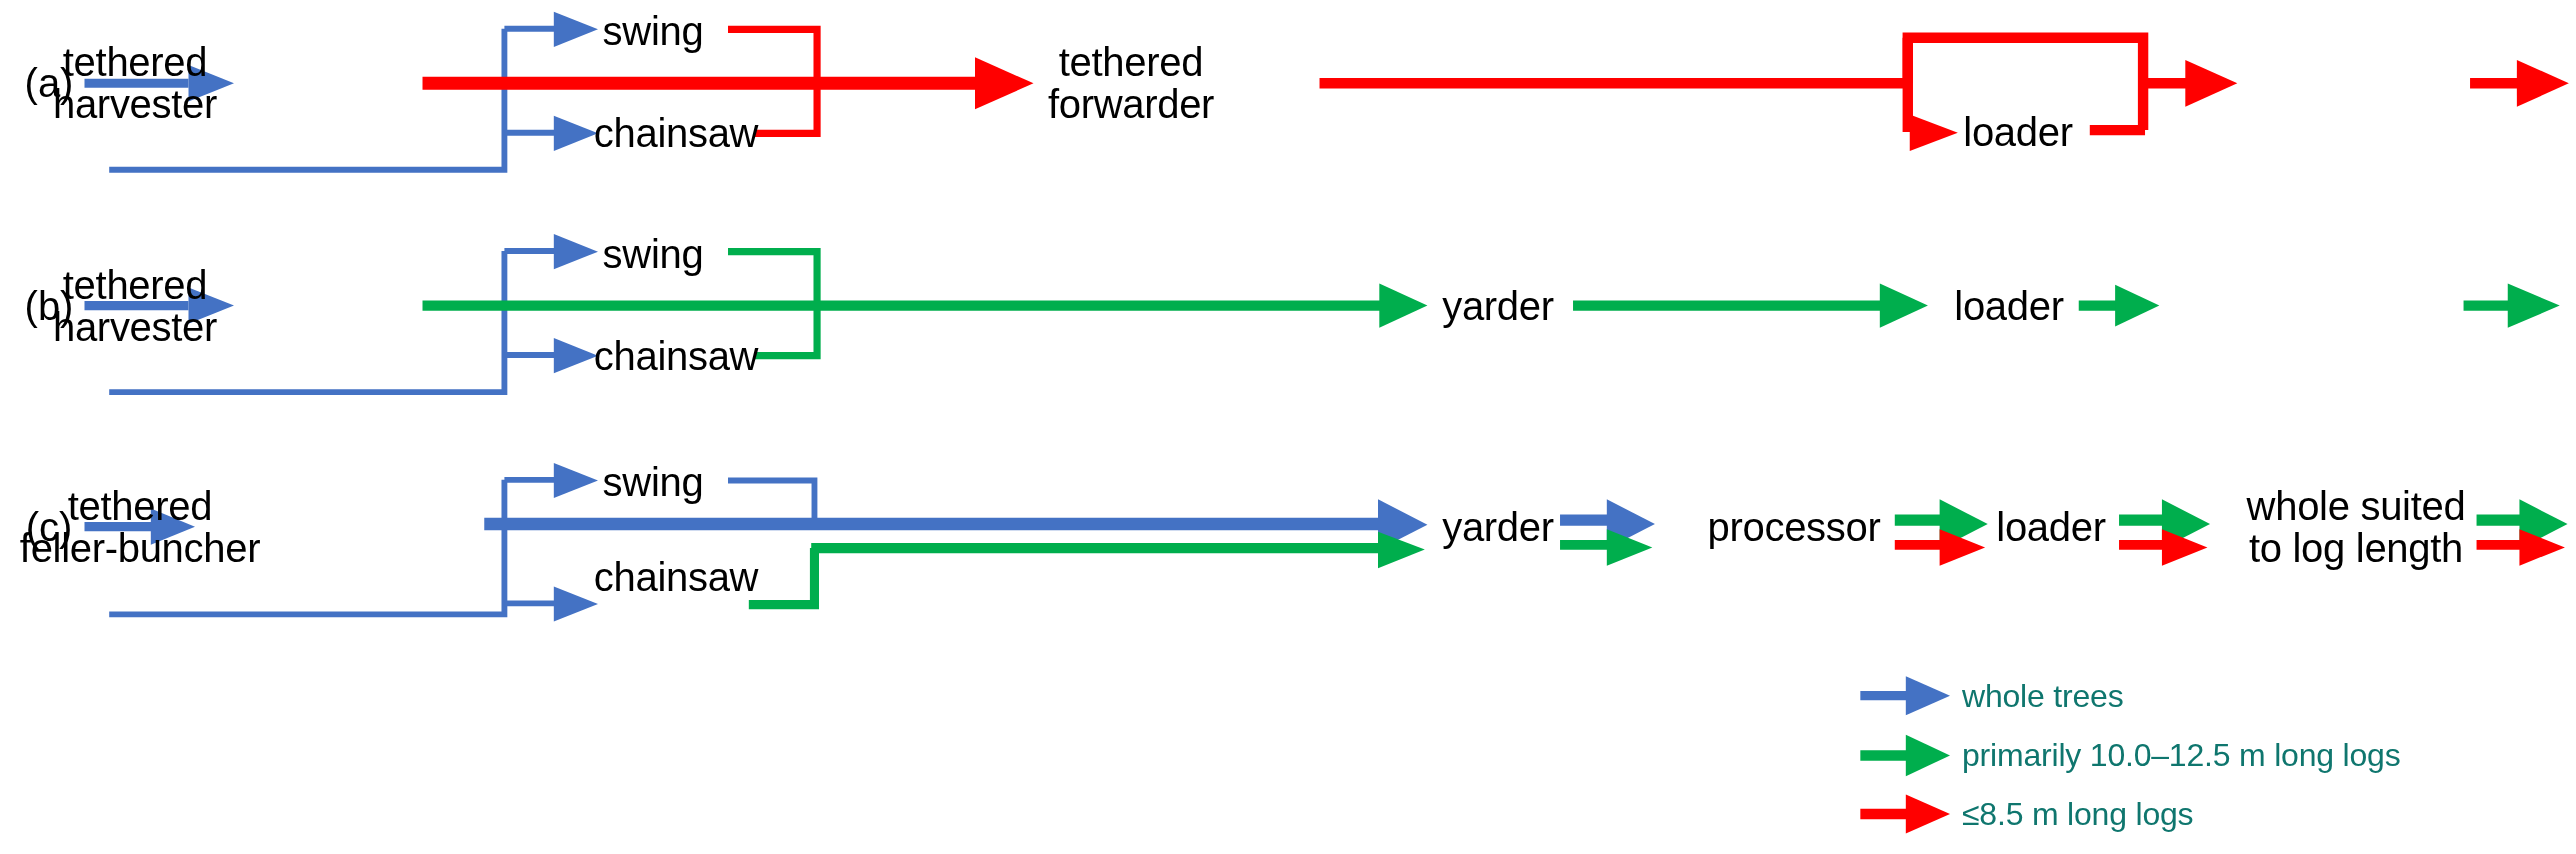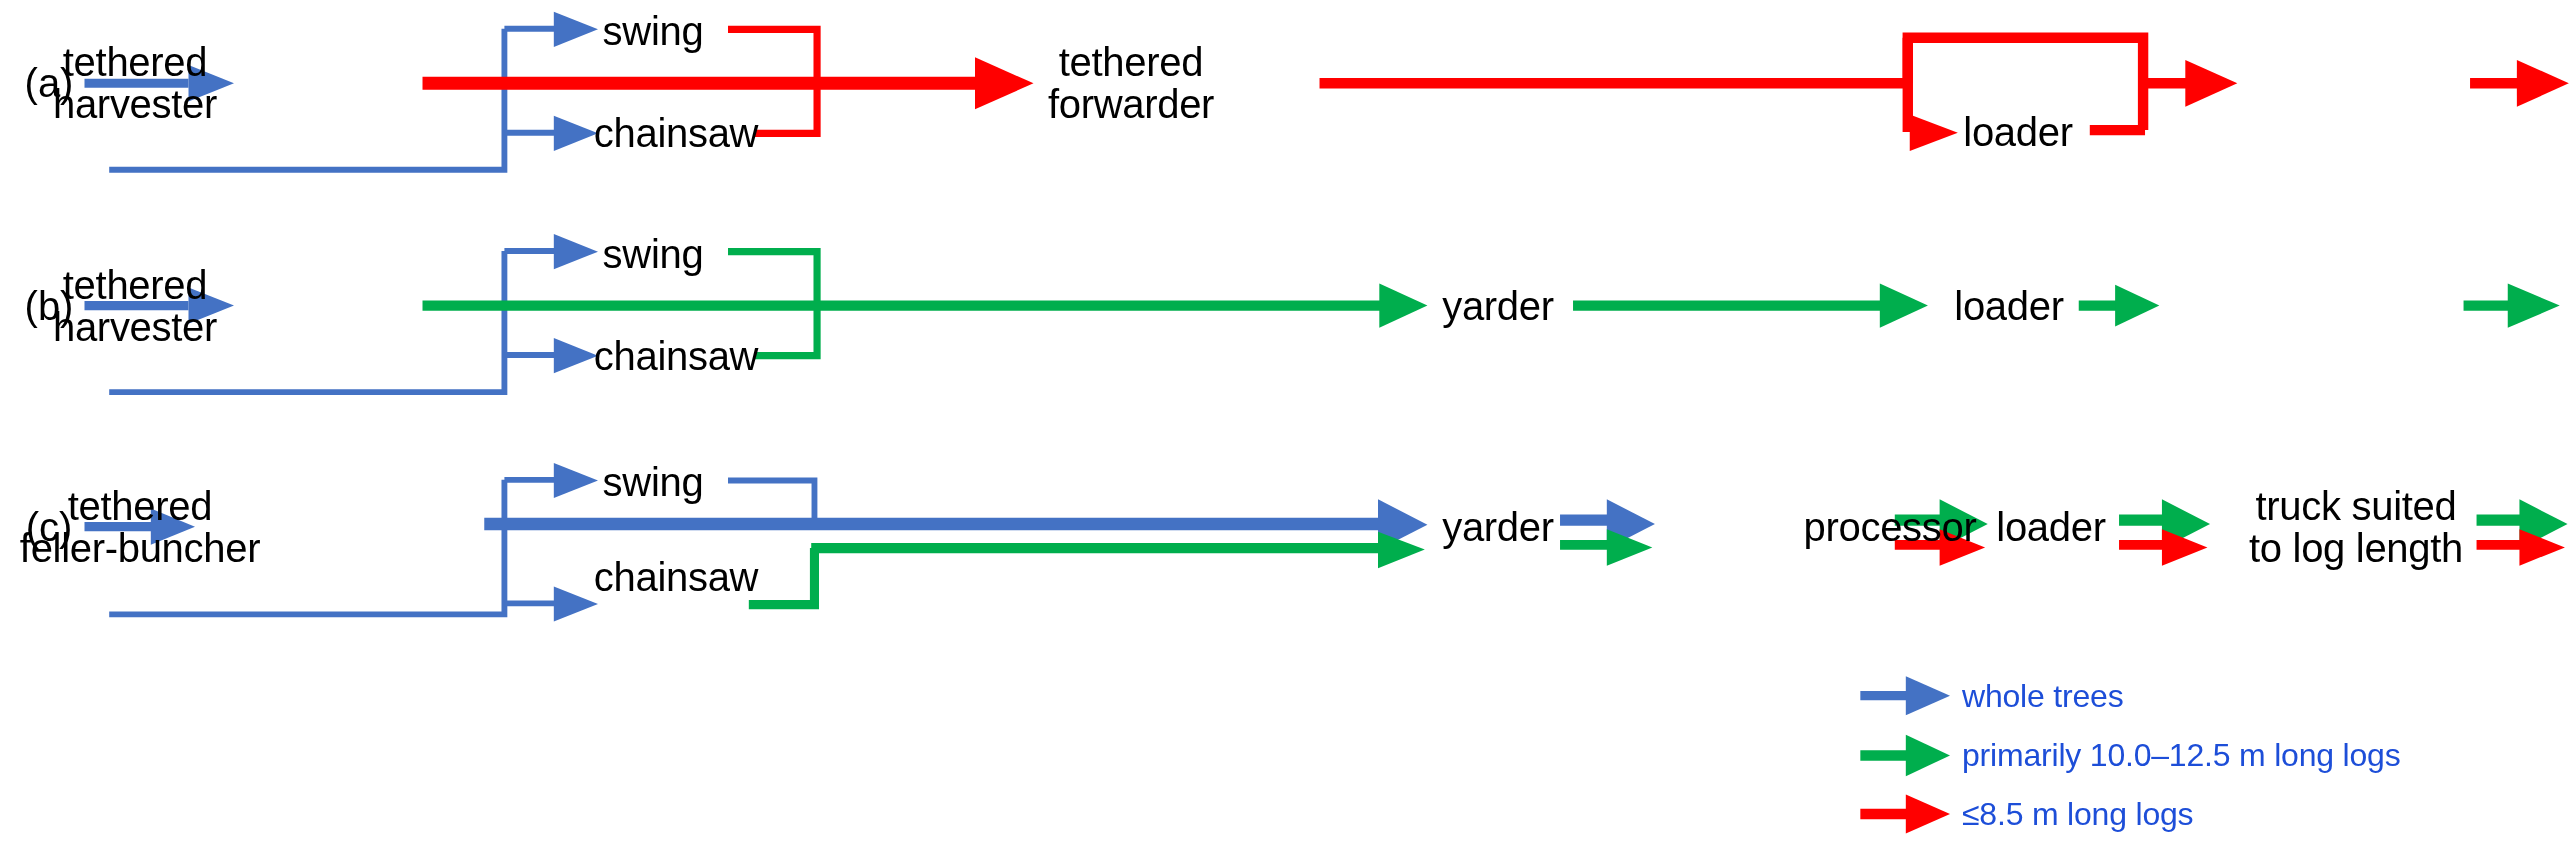--- a/index.html
+++ b/index.html
@@ -19,21 +19,21 @@
   }
   .row-tag{
     position:absolute;
     color:#000000;
     font-family:"Liberation Sans",sans-serif;
     font-size:40px;
     transform:translate(-50%,-50%);
   }
   .legend-label{
     position:absolute;
-    color:#1d4ed8;
+    color:#0f766e;
     font-family:"Liberation Sans",sans-serif;
     font-size:32px;
     white-space:nowrap;
     transform:translateY(-50%);
     letter-spacing:-0.2px;
   }
 </style>
 </head>
 <body>
 
@@ -241,23 +241,23 @@
   <div class="node-label" style="left:653px;top:254px;">swing</div>
   <div class="node-label" style="left:676px;top:356px;">chainsaw</div>
   <div class="node-label" style="left:1498px;top:306px;">yarder</div>
   <div class="node-label" style="left:2009px;top:306px;">loader</div>
 
   <div class="node-label" style="left:140px;top:527px;">tethered
 feller-buncher</div>
   <div class="node-label" style="left:653px;top:482px;">swing</div>
   <div class="node-label" style="left:676px;top:577px;">chainsaw</div>
   <div class="node-label" style="left:1498px;top:527px;">yarder</div>
-  <div class="node-label" style="left:1890px;top:527px;">processor</div>
+  <div class="node-label" style="left:1794px;top:527px;">processor</div>
   <div class="node-label" style="left:2051px;top:527px;">loader</div>
-  <div class="node-label" style="left:2356px;top:527px;">truck suited
+  <div class="node-label" style="left:2356px;top:527px;">whole suited
 to log length</div>
 
   <div class="legend-label" style="left:1962px;top:696px;">whole trees</div>
   <div class="legend-label" style="left:1962px;top:755px;">primarily 10.0–12.5 m long logs</div>
   <div class="legend-label" style="left:1962px;top:814px;text-align:center;">≤8.5 m long logs</div>
 
 </div>
 
 
 </body></html>

